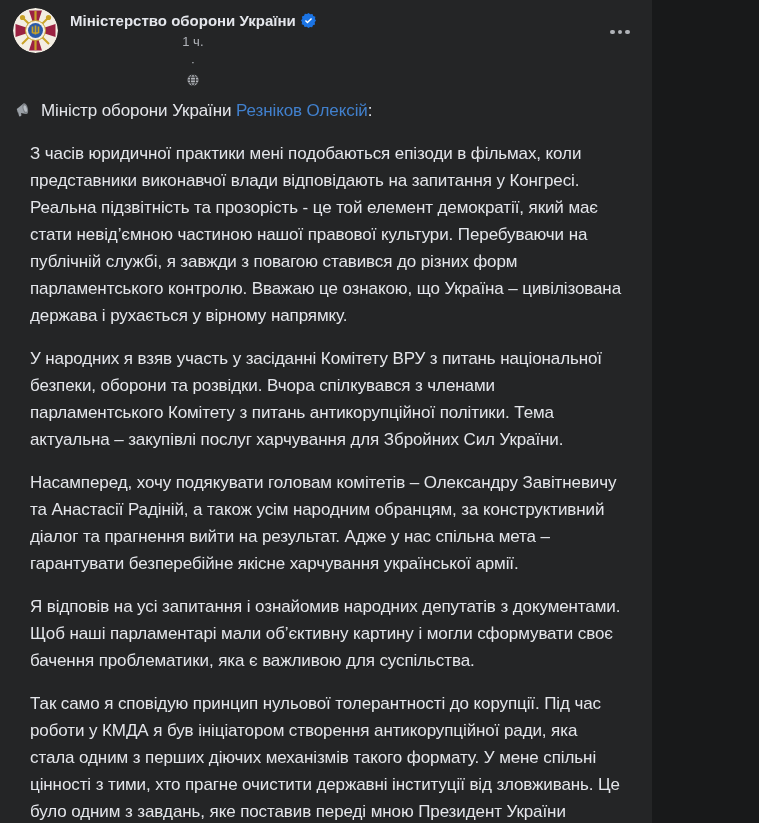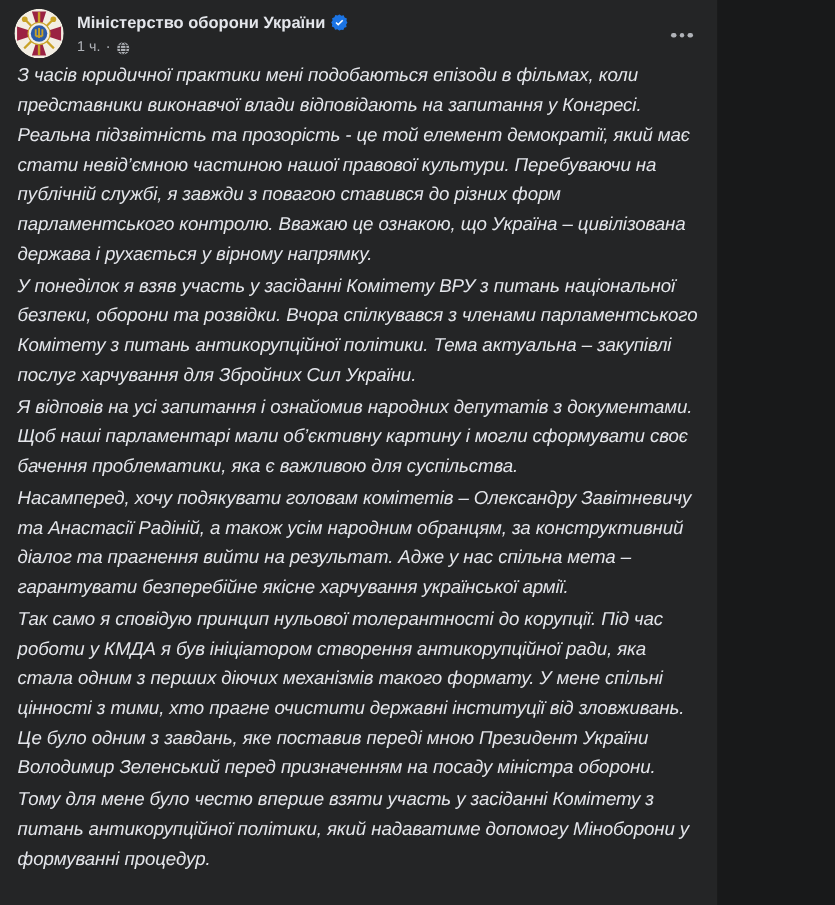--- a/index.html
+++ b/index.html
@@ -33,26 +33,27 @@
   .page-name {
     font-size: 15px;
     font-weight: 700;
     color: #e4e6eb;
     cursor: pointer;
     line-height: 19px;
   }
   .verified { margin-left: 5px; display: inline-flex; align-items: center; }
   .meta-row {
     display: flex;
-    align-items: flex-end;
+    align-items: center;
     gap: 4px;
     margin-top: 4px;
     font-size: 13px;
     color: #b0b3b8;
     line-height: 16px;
+    flex-direction: column;
   }
   .meta-row .sep { margin: 0 1px; }
   .menu-btn {
     position: absolute;
     right: 14px; top: 18px;
     width: 36px; height: 28px;
     display: flex; align-items: center; justify-content: center;
     gap: 3px;
     border-radius: 6px;
     cursor: pointer;
@@ -76,21 +77,21 @@
     display: inline-block;
     width: 20px; height: 20px;
     vertical-align: -3px;
     margin-right: 7px;
   }
   .author-link {
     color: #4180cd;
     text-decoration: none;
     cursor: pointer;
   }
-  .paragraphs p { margin: 2px; font-style: italic; }
+  .paragraphs p { margin: 16px; }
 </style>
 </head>
 <body>
 
 <div class="post-card">
 
   <div class="post-header">
 
     <div class="avatar">
       <span>
@@ -158,24 +159,36 @@
       <span style="display:flex;gap:3px">
         <i></i>
           <i></i>
           <i></i>
       </span>
     </div>
   </div>
 
   <div class="post-body">
 
+    <p class="intro">
+      <span class="emoji">
+        <svg width="20" height="20" viewBox="0 0 20 20">
+          <g transform="rotate(-15 10 10)">
+            <path d="M3 8.2 L11 4.5 L11 15.5 L3 11.8 Z" fill="#9aa0a6"></path>
+            <ellipse cx="11.3" cy="10" rx="2.6" ry="5.6" fill="#7d8287"></ellipse>
+            <ellipse cx="11.3" cy="10" rx="1.5" ry="3.4" fill="#b9bec4"></ellipse>
+            <rect x="3.4" y="11.5" width="2.6" height="4.6" rx="1.1" fill="#9aa0a6"></rect>
+          </g>
+        </svg>
+      </span><span>Міністр оборони України </span><a class="author-link">Резніков Олексій</a><span>:</span>
+    </p>
 
     <div class="paragraphs">
         <p>З часів юридичної практики мені подобаються епізоди в фільмах, коли представники виконавчої влади відповідають на запитання у Конгресі. Реальна підзвітність та прозорість - це той елемент демократії, який має стати невід’ємною частиною нашої правової культури. Перебуваючи на публічній службі, я завжди з повагою ставився до різних форм парламентського контролю. Вважаю це ознакою, що Україна – цивілізована держава і рухається у вірному напрямку.</p>
-        <p>У понеділок я взяв участь у засіданні Комітету ВРУ з питань національної безпеки, оборони та розвідки. Вчора спілкувався з членами парламентського Комітету з питань антикорупційної політики. Тема актуальна – закупівлі послуг харчування для Збройних Сил України.</p>
+        <p>У народних я взяв участь у засіданні Комітету ВРУ з питань національної безпеки, оборони та розвідки. Вчора спілкувався з членами парламентського Комітету з питань антикорупційної політики. Тема актуальна – закупівлі послуг харчування для Збройних Сил України.</p>
+        <p>Насамперед, хочу подякувати головам комітетів – Олександру Завітневичу та Анастасії Радіній, а також усім народним обранцям, за конструктивний діалог та прагнення вийти на результат. Адже у нас спільна мета – гарантувати безперебійне якісне харчування української армії.</p>
         <p>Я відповів на усі запитання і ознайомив народних депутатів з документами. Щоб наші парламентарі мали об’єктивну картину і могли сформувати своє бачення проблематики, яка є важливою для суспільства.</p>
-        <p>Насамперед, хочу подякувати головам комітетів – Олександру Завітневичу та Анастасії Радіній, а також усім народним обранцям, за конструктивний діалог та прагнення вийти на результат. Адже у нас спільна мета – гарантувати безперебійне якісне харчування української армії.</p>
         <p>Так само я сповідую принцип нульової толерантності до корупції. Під час роботи у КМДА я був ініціатором створення антикорупційної ради, яка стала одним з перших діючих механізмів такого формату. У мене спільні цінності з тими, хто прагне очистити державні інституції від зловживань. Це було одним з завдань, яке поставив переді мною Президент України Володимир Зеленський перед призначенням на посаду міністра оборони.</p>
         <p>Тому для мене було честю вперше взяти участь у засіданні Комітету з питань антикорупційної політики, який надаватиме допомогу Міноборони у формуванні процедур.</p>
       </div>
 
   </div>
 </div>
 
 </body></html>

